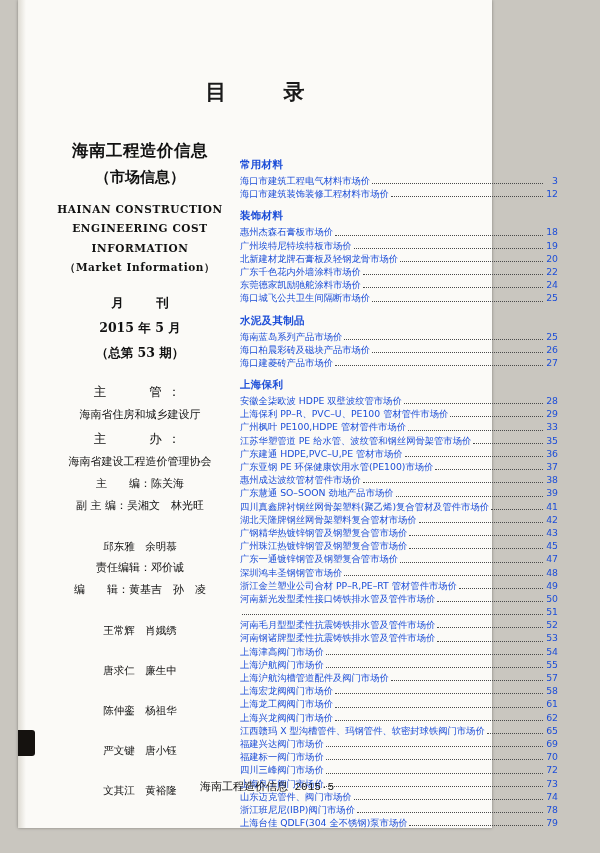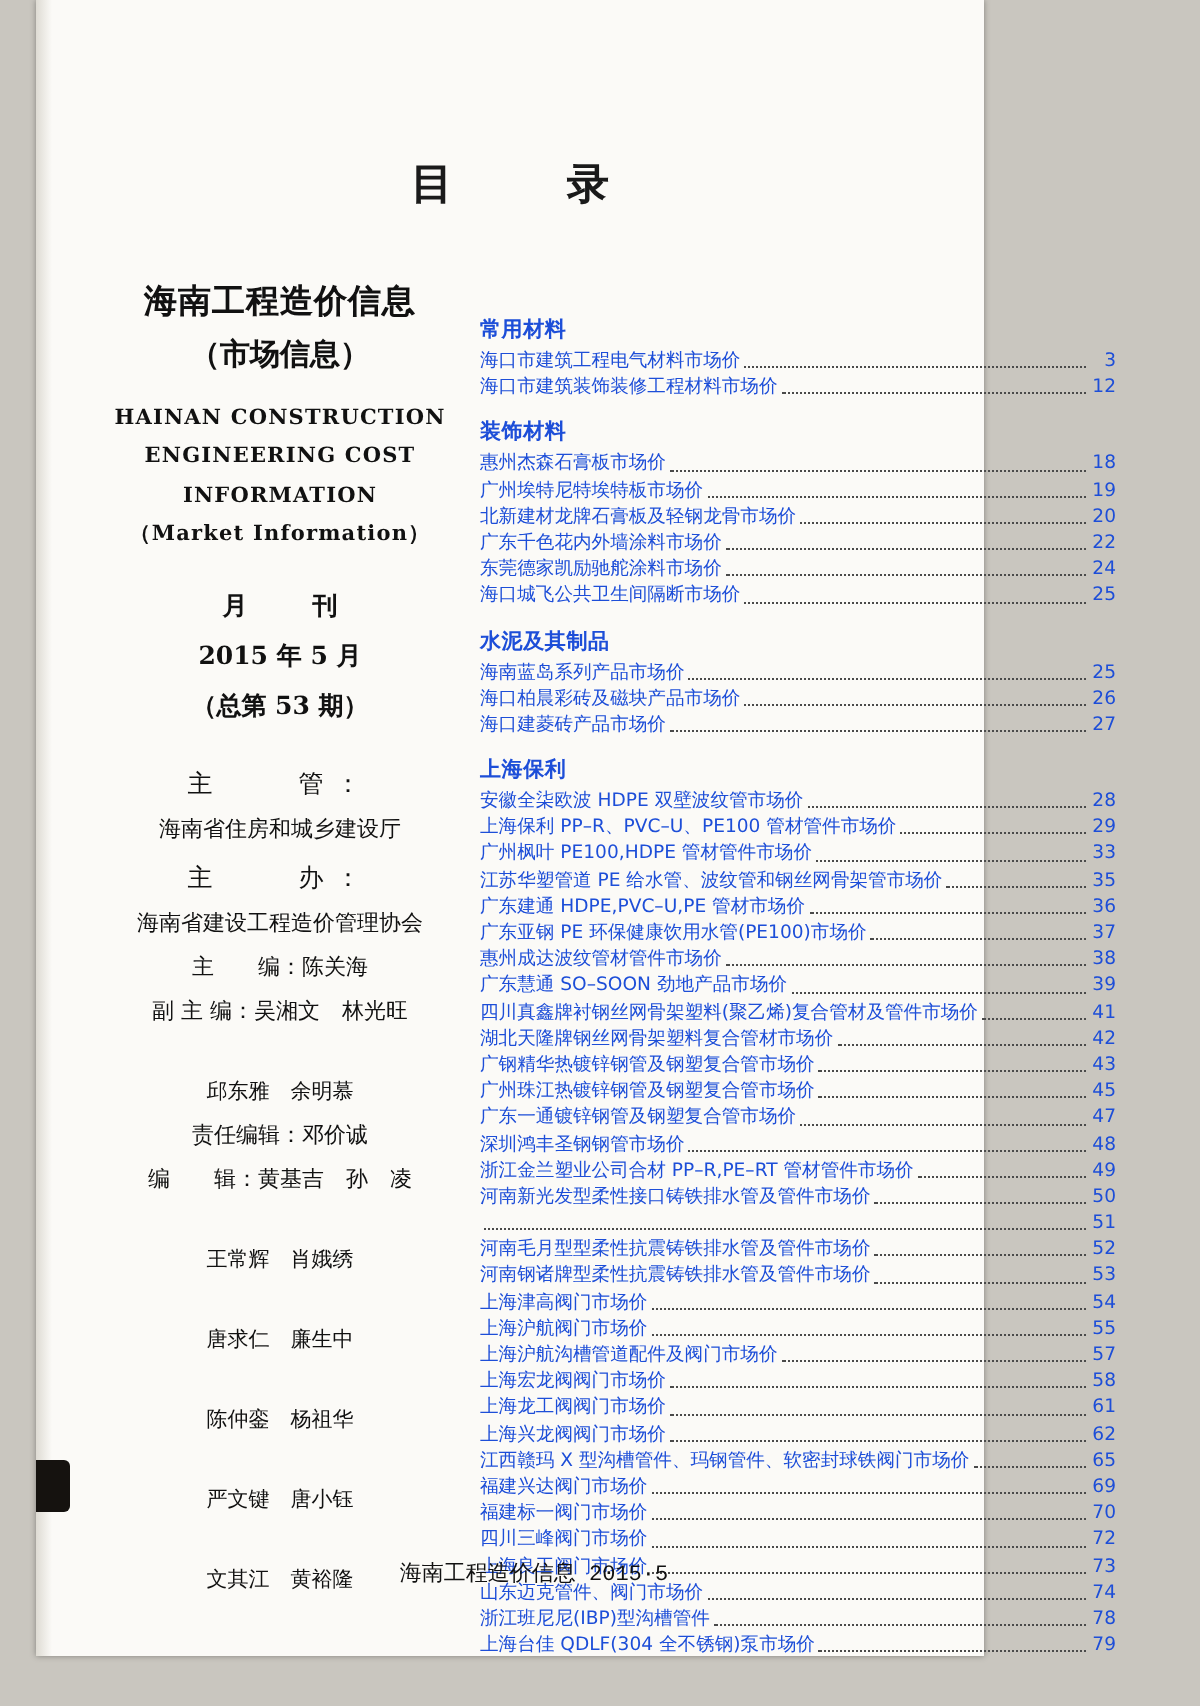--- a/index.html
+++ b/index.html
@@ -367,21 +367,21 @@
       <span class="txt">上海良工阀门市场价</span>
       <span class="dots"></span>
       <span class="pg">73</span>
     </div>
     <div class="entry">
       <span class="txt">山东迈克管件、阀门市场价</span>
       <span class="dots"></span>
       <span class="pg">74</span>
     </div>
     <div class="entry">
-      <span class="txt">浙江班尼尼(IBP)型沟槽管件</span>
+      <span class="txt">浙江班尼尼(IBP)阀门市场价</span>
       <span class="dots"></span>
       <span class="pg">78</span>
     </div>
     <div class="entry">
       <span class="txt">上海台佳 QDLF(304 全不锈钢)泵市场价</span>
       <span class="dots"></span>
       <span class="pg">79</span>
     </div>
 
   </div>

